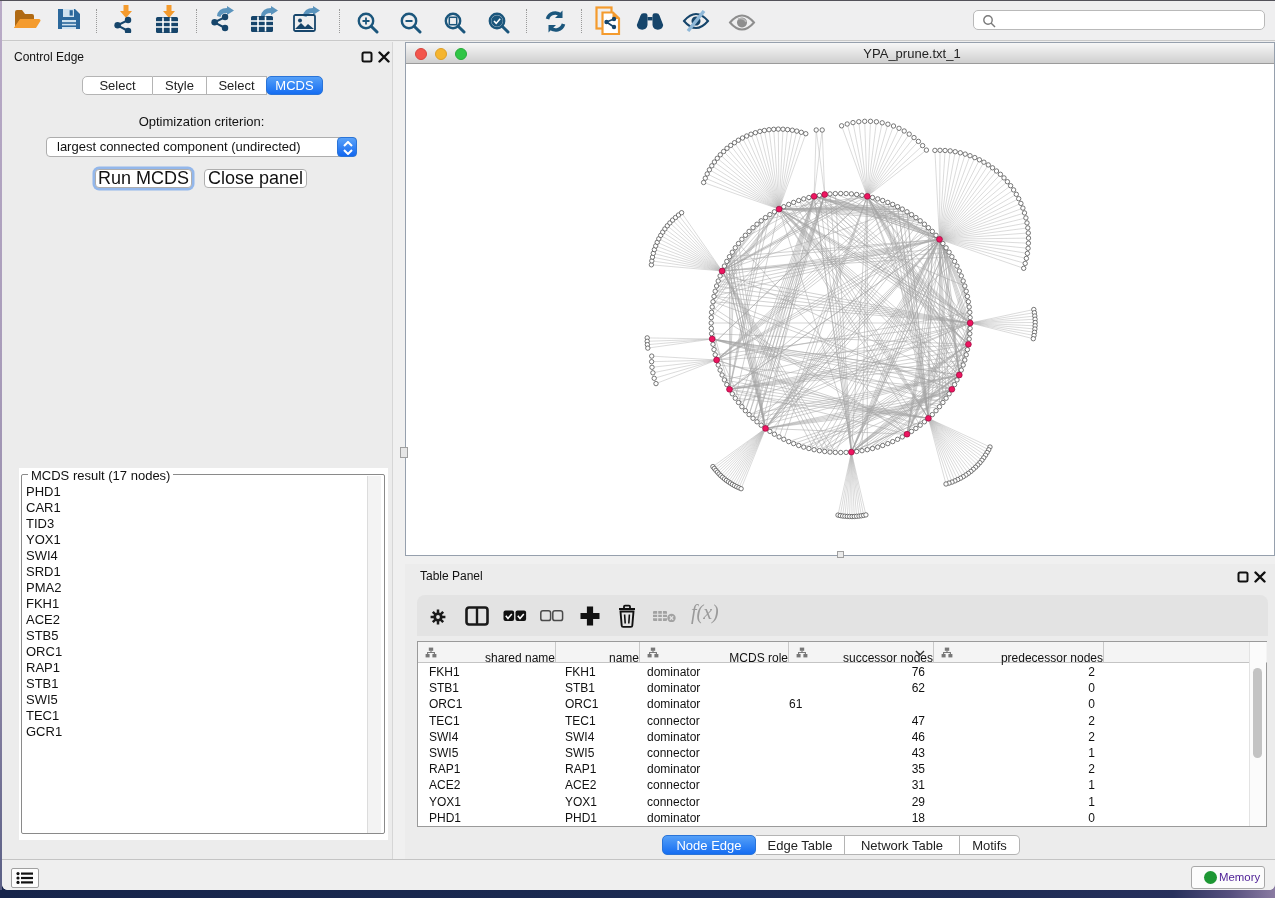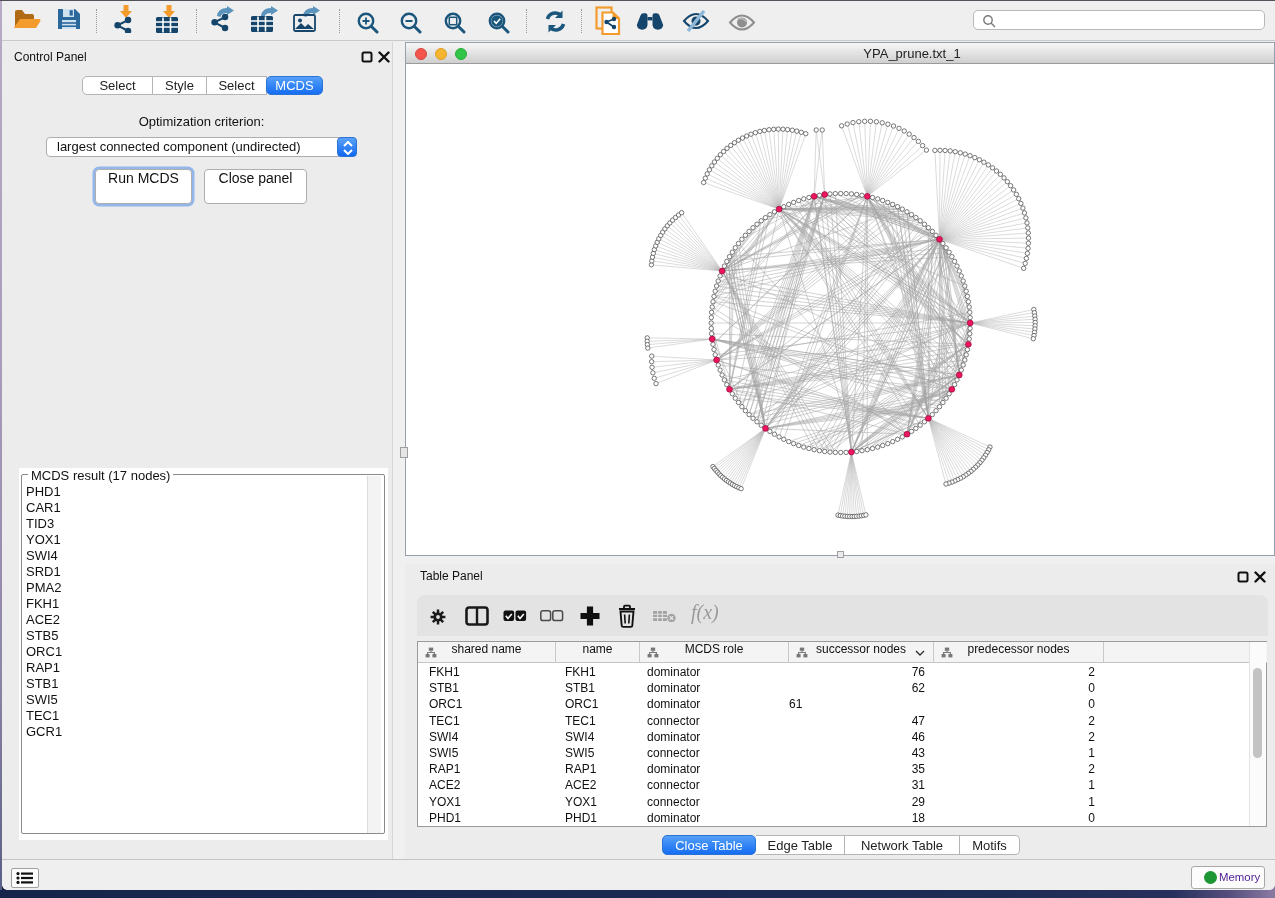--- a/index.html
+++ b/index.html
@@ -18,21 +18,21 @@
 #cpanel .ph{position:absolute;left:12px;top:8px;font-size:12px;color:#111}
 .wicon{position:absolute;color:#111}
 #cptabs{position:absolute;top:34px;left:80px;height:19px;display:flex;font-size:13px;color:#222}
 #cptabs .tb{background:#fff;border:1px solid #b4b4b4;border-left:none;height:19px;line-height:18px;text-align:center}
 #cptabs .tb.first{border-left:1px solid #b4b4b4;border-radius:5px 0 0 5px}
 #cptabs .tb.sel{background:linear-gradient(#55a0f8,#156df2);color:#fff;border:1px solid #2a74d8;border-radius:5px;margin-left:-1px}
 .optlab{position:absolute;left:4px;top:72px;width:391px;text-align:center;font-size:13px;color:#111}
 #combo{position:absolute;left:44px;top:95px;width:311px;height:20px;background:#fff;border:1px solid #adadad;border-radius:4px;font-size:13px;color:#111;line-height:18px;padding-left:10px}
 #combo .spin{position:absolute;right:-1px;top:-1px;width:20px;height:20px;border-radius:4px;background:linear-gradient(#5aa2f9,#1267f0);border:1px solid #2a74d8}
 #combo .spin svg{position:absolute;left:4px;top:3px}
-.btn{position:absolute;height:35px;background:#fff;border:1px solid #aeaeae;border-radius:4px;font-size:14px;color:#111;text-align:center;line-height:17px}
+.btn{position:absolute;height:19px;background:#fff;border:1px solid #aeaeae;border-radius:4px;font-size:18px;color:#111;text-align:center;line-height:17px}
 #runbtn{left:93px;top:127px;width:97px;box-shadow:0 0 0 2.5px rgba(125,170,235,.8)}
 #closebtn{left:202px;top:127px;width:103px}
 #resultwrap{position:absolute;left:17px;top:426px;width:369px;height:372px;background:#fff}
 #fieldset{position:absolute;left:2px;top:6px;width:364px;height:360px;border:1px solid #8a8a8a;border-radius:2px}
 #legend{position:absolute;left:6px;top:-7px;background:#fff;font-size:13px;color:#111;padding:0 3px}
 #mlist{position:absolute;left:4px;top:9px;width:340px;font-size:13px;color:#111;line-height:16px}
 #mscroll{position:absolute;right:3px;top:1px;width:14px;height:357px;background:#f3f3f3;border-left:1px solid #dcdcdc}
 
 #vsplit{position:absolute;left:391px;top:41px;width:12px;height:817px;background:#f0f0f0}
 #vgrip{position:absolute;left:398px;top:446px;width:8px;height:11px;background:#e6e6e6;border:1px solid #9f9f9f;z-index:5}
@@ -45,21 +45,21 @@
 
 #hsplit{position:absolute;left:403px;top:555px;width:870px;height:8px;background:#f0f0f0}
 #hgrip{position:absolute;left:835px;top:550px;width:7px;height:7px;background:#ebebeb;border:1px solid #a0a0a0;z-index:5}
 
 #tpanel{position:absolute;left:403px;top:563px;width:870px;height:295px;background:#ececec}
 #tpanel .ph{position:absolute;left:15px;top:5px;font-size:12px;color:#111}
 #ttoolbar{position:absolute;left:12px;top:31px;width:851px;height:41px;background:#e3e3e3;border-radius:8px 8px 0 0}
 #tgrid{position:absolute;left:12px;top:77px;width:850px;height:186px;background:#fff;border:1px solid #9a9a9a}
 .hrow{position:absolute;left:0;top:0;height:21px;background:#f4f4f4;border-bottom:1px solid #c4c4c4}
 .hcell{position:absolute;top:0;height:21px;border-right:1px solid #c9c9c9;font-size:12px;color:#111}
-.hcell .lbl{position:absolute;top:0;width:100%;text-align:center}
+.hcell .lbl{position:absolute;top:9px;width:100%;text-align:right}
 .rows{position:absolute;font-size:12px;color:#111}
 .cell{position:absolute;white-space:nowrap}
 #tscroll{position:absolute;right:0px;top:0px;width:17px;height:184px;background:#fbfbfb;border-left:1px solid #e3e3e3}
 #tthumb{position:absolute;left:3px;top:26px;width:9px;height:90px;background:#c3c3c3;border-radius:5px}
 #btabs{position:absolute;top:271px;left:257px;height:20px;display:flex;font-size:13px;color:#222}
 #btabs .tb{background:#fff;border:1px solid #b4b4b4;border-left:none;height:20px;line-height:19px;text-align:center}
 #btabs .tb.sel{background:linear-gradient(#55a0f8,#156df2);color:#fff;border:1px solid #2a74d8;border-radius:5px;margin-left:0px}
 #btabs .tb.last{border-radius:0 5px 5px 0}
 
 #status{position:absolute;left:0;top:858px;width:1273px;height:31px;background:#efefef;border-top:1px solid #c4c4c4}
@@ -194,21 +194,21 @@
       <div class="sep" style="left:579px"></div>
       <div id="search">
         <svg style="position:absolute;left:8px;top:3px" width="15" height="15" viewBox="0 0 15 15">
           <circle cx="6" cy="6" r="4.2" fill="none" stroke="#7a7a7a" stroke-width="1.4"></circle>
           <path d="M9 9 l4 4" stroke="#7a7a7a" stroke-width="1.4"></path>
         </svg>
       </div>
     </div>
 
   <div id="cpanel">
-    <div class="ph">Control Panel</div>
+    <div class="ph">Control Edge</div>
     <svg class="wicon" style="left:359px;top:9px" width="40" height="12" viewBox="0 0 40 12">
 <rect x="1.5" y="1.5" width="9" height="9" fill="none" stroke="#111" stroke-width="2" rx="1.5"></rect>
 <path d="M18.5 1.5 L27.5 10.5 M27.5 1.5 L18.5 10.5" stroke="#111" stroke-width="2.4" stroke-linecap="round"></path>
       </svg>
     <div id="cptabs">
         <div class="tb first" style="width:71px">Select</div>
         <div class="tb" style="width:54px">Style</div>
         <div class="tb" style="width:60px">Select</div>
         <div class="tb sel" style="width:57px">MCDS</div>
       </div>
@@ -1233,21 +1233,21 @@
           <div class="cell" style="left:147px;top:168.79999999999998px">PHD1</div>
           <div class="cell" style="left:229px;top:168.79999999999998px">dominator</div>
           <div class="cell" style="left:371px;top:168.79999999999998px;width:136px;text-align:right">18</div>
           <div class="cell" style="left:516px;top:168.79999999999998px;width:161px;text-align:right">0</div>
         </div>
       <div id="tscroll">
           <div id="tthumb"></div>
         </div>
     </div>
     <div id="btabs">
-        <div class="tb sel" style="width:94px">Close Table</div>
+        <div class="tb sel" style="width:94px">Node Edge</div>
         <div class="tb" style="width:89px">Edge Table</div>
         <div class="tb" style="width:115px">Network Table</div>
         <div class="tb last" style="width:60px">Motifs</div>
       </div>
   </div>
 
   <div id="status">
     <div id="listbtn">
         <svg width="18" height="14" viewBox="0 0 18 14" style="position:absolute;left:4px;top:2px">
 <g fill="#111">

